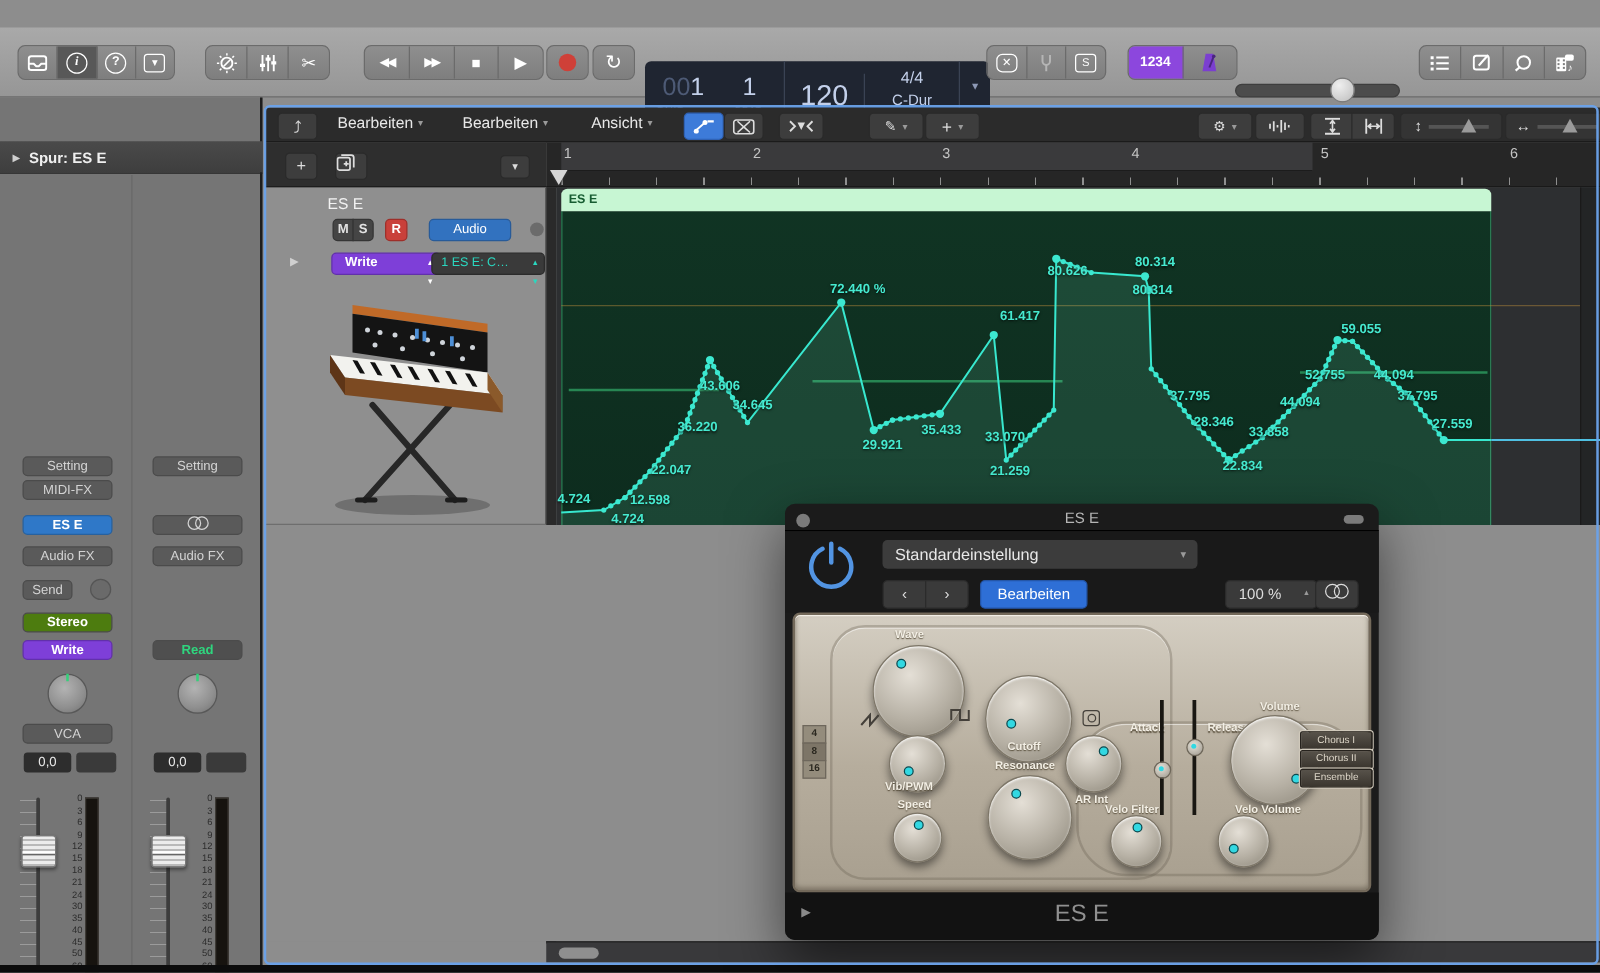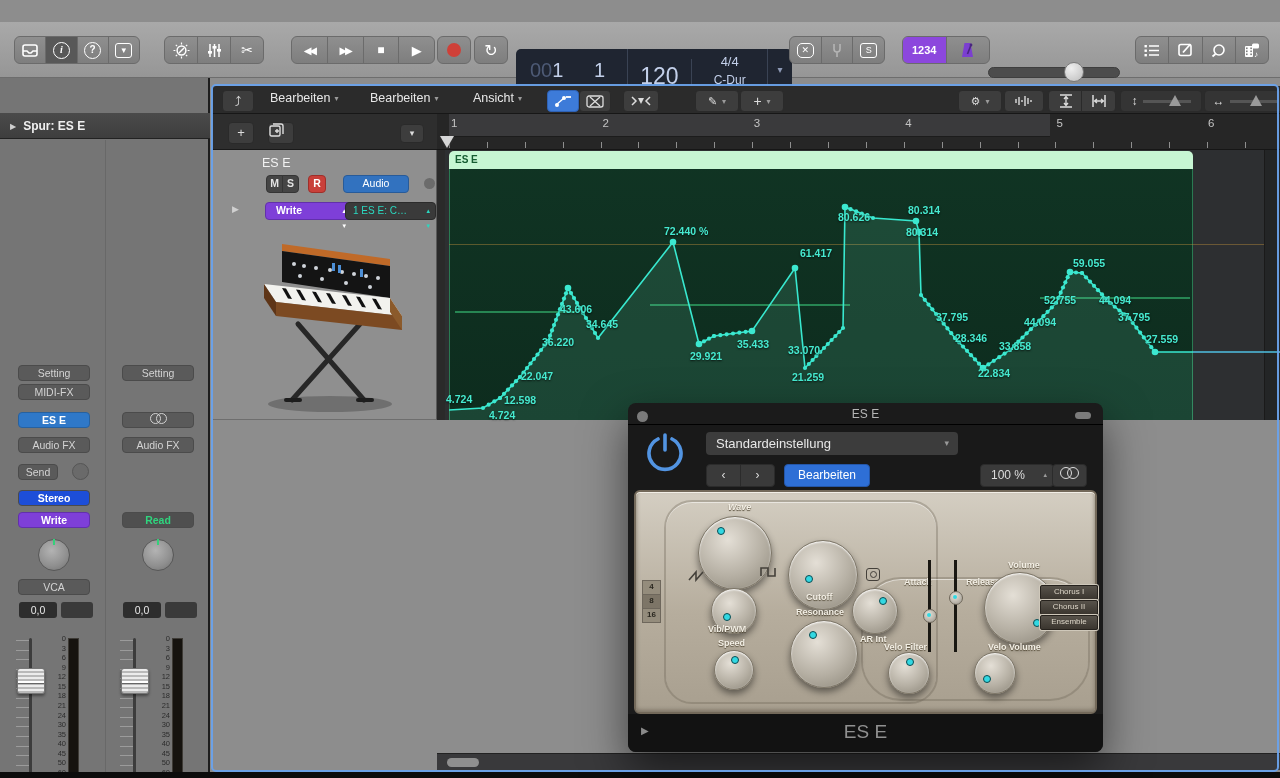--- a/index.html
+++ b/index.html
@@ -253,21 +253,21 @@
   <div class="b inspector">
     <div class="b insp-head" style="top:35px;font-weight:bold;"><span class="tri">▶</span><span>Spur: ES E</span></div>
     <div class="b" style="left:105px;top:62px;width:1px;height:632px;background:#686868;"></div>
 
     <div class="b strip-btn" style="left:18px;top:287px;width:72px;">Setting</div>
     <div class="b strip-btn" style="left:18px;top:306px;width:72px;">MIDI-FX</div>
     <div class="b strip-btn" style="left:18px;top:334px;width:72px;background:#2f78c8;border-color:#27619f;color:#fff;font-weight:bold;">ES E</div>
     <div class="b strip-btn" style="left:18px;top:359px;width:72px;">Audio FX</div>
     <div class="b strip-btn" style="left:18px;top:386px;width:40px;">Send</div>
     <div class="b" style="left:72px;top:385px;width:17px;height:17px;border-radius:50%;background:#6a6a6a;border:1px solid #555;"></div>
-    <div class="b strip-btn" style="left:18px;top:412px;width:72px;background:#1d4ed8;color:#fff;font-weight:bold;">Stereo</div>
+    <div class="b strip-btn" style="left:18px;top:412px;width:72px;background:#4d7c0f;color:#fff;font-weight:bold;">Stereo</div>
     <div class="b strip-btn" style="left:18px;top:434px;width:72px;background:#7e3fd8;border-color:#6230ab;color:#fff;font-weight:bold;">Write</div>
     <div class="b knob" style="left:38px;top:461px;width:32px;height:32px;">
         <div class="ind"></div>
       </div>
     <div class="b strip-btn" style="left:18px;top:501px;width:72px;">VCA</div>
     <div class="b valbox" style="left:19px;top:524px;width:38px;">0,0</div>
     <div class="b valbox" style="left:61px;top:524px;width:32px;background:#3a3a3a;"></div>
 
     <div class="b fader-tick" style="left:16px;top:562px;height:135px;"></div>
     <div class="b fader-rail" style="left:29px;top:560px;height:140px;"></div>
@@ -693,21 +693,21 @@
       <div class="pbtn" style="left:112px;width:33px;border-radius:0 4px 4px 0;">›</div>
       <div class="pbtn" style="left:156px;width:84px;background:#2e6fd6;border-color:#2456a8;color:#fff;border-radius:4px;">Bearbeiten</div>
       <div class="pbtn" style="left:352px;width:62px;border-radius:4px;text-align:left;padding-left:10px;"><span>100 %</span><span style="position:absolute;right:6px;top:0;font-size:7px;color:#9a9a9a;">▴<br>▾</span></div>
       <div class="pbtn" style="left:424px;width:33px;border-radius:4px;"><span style="display:inline-block;width:10px;height:10px;border:1.6px solid #ddd;border-radius:50%;"></span><span style="display:inline-block;width:10px;height:10px;border:1.6px solid #ddd;border-radius:50%;margin-left:-5px;"></span></div>
     </div>
 
     <div class="b panel">
       <div class="deco" style="left:28px;top:8px;width:270px;height:200px;"></div>
       <div class="deco" style="left:225px;top:85px;width:225px;height:120px;border-radius:40px;"></div>
 
-      <span class="plab" style="left:92px;top:10px;font-style:italic;">Wave</span>
+      <span class="plab" style="left:80px;top:10px;">Wave</span>
       <div class="pknob" style="left:62px;top:24px;width:72px;height:72px;">
           <div class="kdot" style="left:18px;top:10px;"></div>
         </div>
       <svg class="b" style="left:52px;top:78px;" width="16" height="12" viewBox="0 0 16 12">
           <path d="M1 10 L8 2 L8 10 L15 2" fill="none" stroke="#44403a" stroke-width="1.6"></path>
         </svg>
       <svg class="b" style="left:124px;top:74px;" width="16" height="12" viewBox="0 0 16 12">
           <path d="M1 10V2h7v8h7V2" fill="none" stroke="#44403a" stroke-width="1.6"></path>
         </svg>
       <div class="pknob" style="left:75px;top:96px;width:44px;height:44px;">

